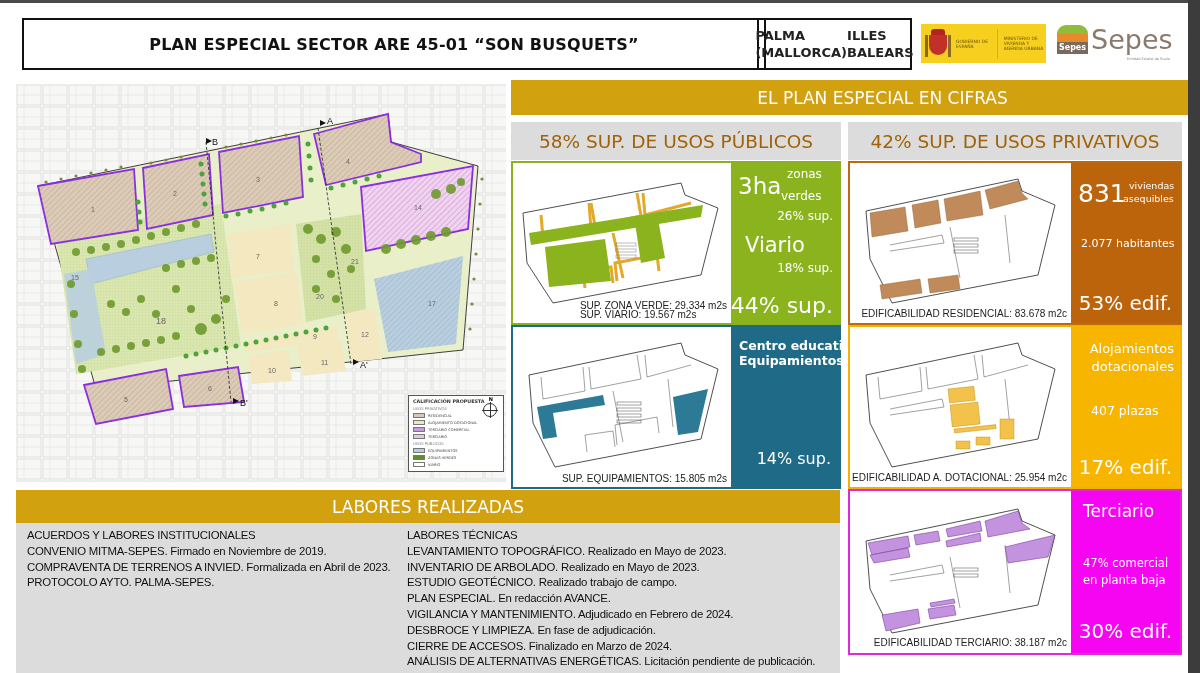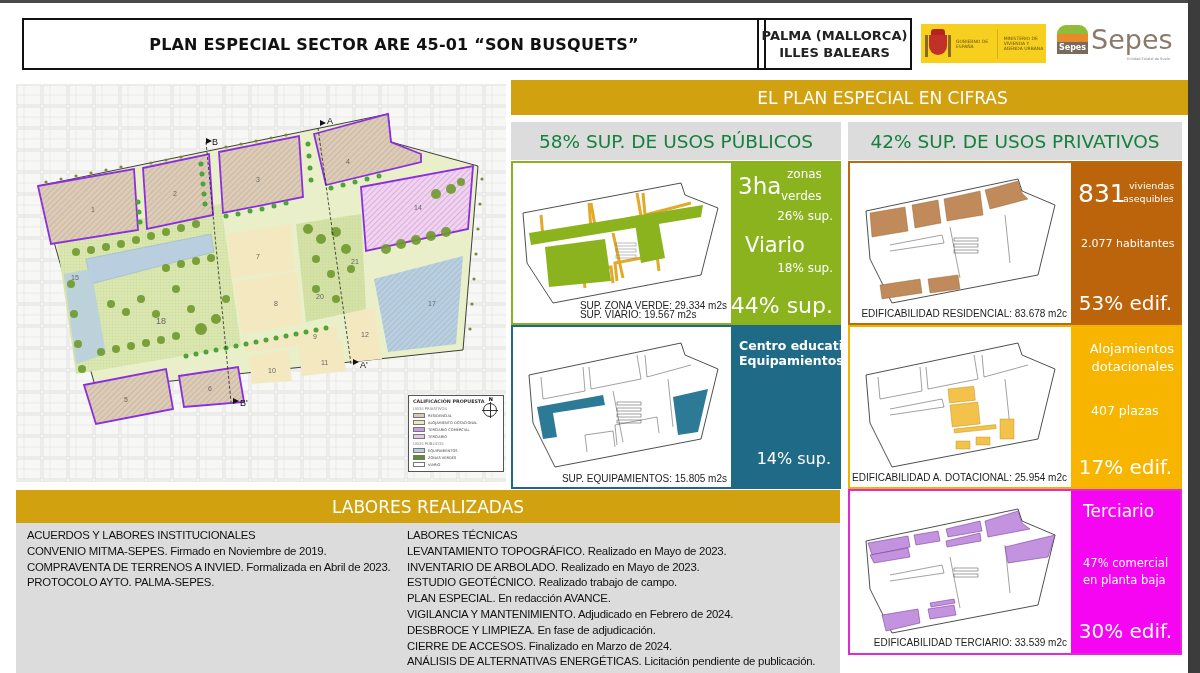--- a/index.html
+++ b/index.html
@@ -5,21 +5,21 @@
   * { box-sizing: border-box; margin: 0; padding: 0; }
   html, body { width: 1200px; height: 673px; overflow: hidden; background: #3a3a3a; }
   body { font-family: "DejaVu Sans", "Liberation Sans", sans-serif; position: relative; }
   .page { position: absolute; left: 0; top: 0; width: 1188px; height: 673px; background: #ffffff; }
   .topbar { position: absolute; left: 0; top: 0; width: 1200px; height: 3px; background: #4a4a4a; }
   .rightbar { position: absolute; right: 0; top: 0; width: 12px; height: 673px; background: #3c3c3c; }
 
   
   .title-box { position: absolute; left: 22px; top: 18px; width: 744px; height: 52px; border: 2px solid #111; display: flex; align-items: center; justify-content: center; }
   .title-box span { font-family: "DejaVu Sans", sans-serif; font-weight: bold; font-size: 16px; letter-spacing: 0.2px; color: #111; }
-  .place-box { position: absolute; left: 757px; top: 18px; width: 155px; height: 52px; border: 2px solid #111; display: flex; flex-direction: column; align-items: center; justify-content: center; }
+  .place-box { position: absolute; left: 757px; top: 18px; width: 155px; height: 52px; border: 2px solid #111; display: flex; flex-direction: row; align-items: center; justify-content: center; }
   .place-box span { font-family: "DejaVu Sans", sans-serif; font-weight: bold; font-size: 13px; color: #222; line-height: 17px; }
   .gob-logo { position: absolute; left: 921px; top: 24px; width: 125px; height: 39px; background: #f6cf1f; display: flex; align-items: center; padding-left: 4px; gap: 6px; }
   .gob-logo .shield { width: 26px; height: 30px; position: relative; }
   .gob-logo .shield .crown { position: absolute; left: 6px; top: 0; width: 14px; height: 6px; background: #b5231f; border-radius: 3px 3px 0 0; }
   .gob-logo .shield .body { position: absolute; left: 4px; top: 6px; width: 18px; height: 20px; background: #c2302a; border-radius: 0 0 9px 9px; }
   .gob-logo .shield .pill { position: absolute; top: 6px; width: 3px; height: 22px; background: #8a6b24; }
   .gob-logo .txt { font-size: 4.5px; line-height: 5px; color: #6b5310; font-family: "DejaVu Sans", sans-serif; width: 36px; }
   .gob-logo .sep { width: 1px; height: 30px; background: #d7b11a; }
   .sepes-logo { position: absolute; left: 1057px; top: 24px; width: 120px; height: 42px; display: flex; align-items: flex-start; }
   .sepes-logo .mark { width: 31px; height: 30px; position: relative; margin-top: 1px; }
@@ -38,21 +38,21 @@
   .legend .row { display: flex; align-items: center; gap: 3px; height: 7px; }
   .legend .sw { width: 12px; height: 5px; border: 0.5px solid #777; }
   .legend .lb { font-size: 3.6px; color: #444; }
   .legend .north { position: absolute; right: 6px; top: 7px; width: 14px; height: 14px; border: 1px solid #333; border-radius: 50%; }
   .legend .north::before { content: ""; position: absolute; left: 6px; top: -2px; width: 1px; height: 16px; background: #333; }
   .legend .north::after { content: ""; position: absolute; left: -2px; top: 6px; width: 16px; height: 1px; background: #333; }
   .legend .nlabel { position: absolute; right: 10px; top: 0; font-size: 5px; font-weight: bold; }
 
   
   .cifras-head { position: absolute; left: 511px; top: 80px; width: 743px; height: 35px; background: #d1a10f; color: #fff; display: flex; align-items: center; justify-content: center; font-size: 17px; font-family: "DejaVu Sans", sans-serif; }
-  .col-head { position: absolute; top: 122px; height: 38px; background: #dcdcdc; display: flex; align-items: center; justify-content: center; font-size: 18.5px; color: #15803d; font-family: "DejaVu Sans", sans-serif; }
+  .col-head { position: absolute; top: 122px; height: 38px; background: #dcdcdc; display: flex; align-items: center; justify-content: center; font-size: 18.5px; color: #a16207; font-family: "DejaVu Sans", sans-serif; }
   .col-head.pub { left: 511px; width: 330px; }
   .col-head.priv { left: 848px; width: 334px; }
 
   .card { position: absolute; border: 2px solid; display: flex; background: #fff; }
   .card .plan { position: relative; background: #fff; }
   .card .plan svg { width: 100%; height: 100%; display: block; }
   .card .plan .cap { position: absolute; right: 4px; font-family: "Liberation Sans", sans-serif; font-size: 10px; color: #222; text-align: left; line-height: 9px; }
   .card .info { flex: 1; color: #fff; position: relative; font-family: "DejaVu Sans", sans-serif; }
 
   .c-verde { left: 511px; top: 161px; width: 330px; height: 164px; border-color: #8ab21f; }
@@ -510,21 +510,21 @@
           <polygon points="64,44 88,40 90,50 66,54"></polygon>
           <polygon points="96,38 130,30 132,40 98,46"></polygon>
           <polygon points="96,50 130,42 131,50 97,56"></polygon>
           <polygon points="135,30 168,20 172,32 180,38 138,46"></polygon>
           <polygon points="155,56 205,44 198,66 158,72"></polygon>
           <polygon points="32,124 68,118 70,132 36,140"></polygon>
           <polygon points="78,118 104,114 106,124 80,128"></polygon>
           <polygon points="80,112 104,108 105,112 81,116"></polygon>
         </g>
       </svg>
-      <div class="cap" style="bottom:6px">EDIFICABILIDAD TERCIARIO: 33.539 m2c</div>
+      <div class="cap" style="bottom:6px">EDIFICABILIDAD TERCIARIO: 38.187 m2c</div>
     </div>
     <div class="info">
       <span class="abs" style="left:12px; top:10px; font-size:17px;">Terciario</span>
       <span class="abs" style="left:12px; top:65px; font-size:11.5px;">47% comercial</span>
       <span class="abs" style="left:12px; top:82px; font-size:11.5px;">en planta baja</span>
       <span class="abs" style="right:8px; top:128px; font-size:20px;">30% edif.</span>
     </div>
   </div>
 
   <div class="labores-head">LABORES REALIZADAS</div>

